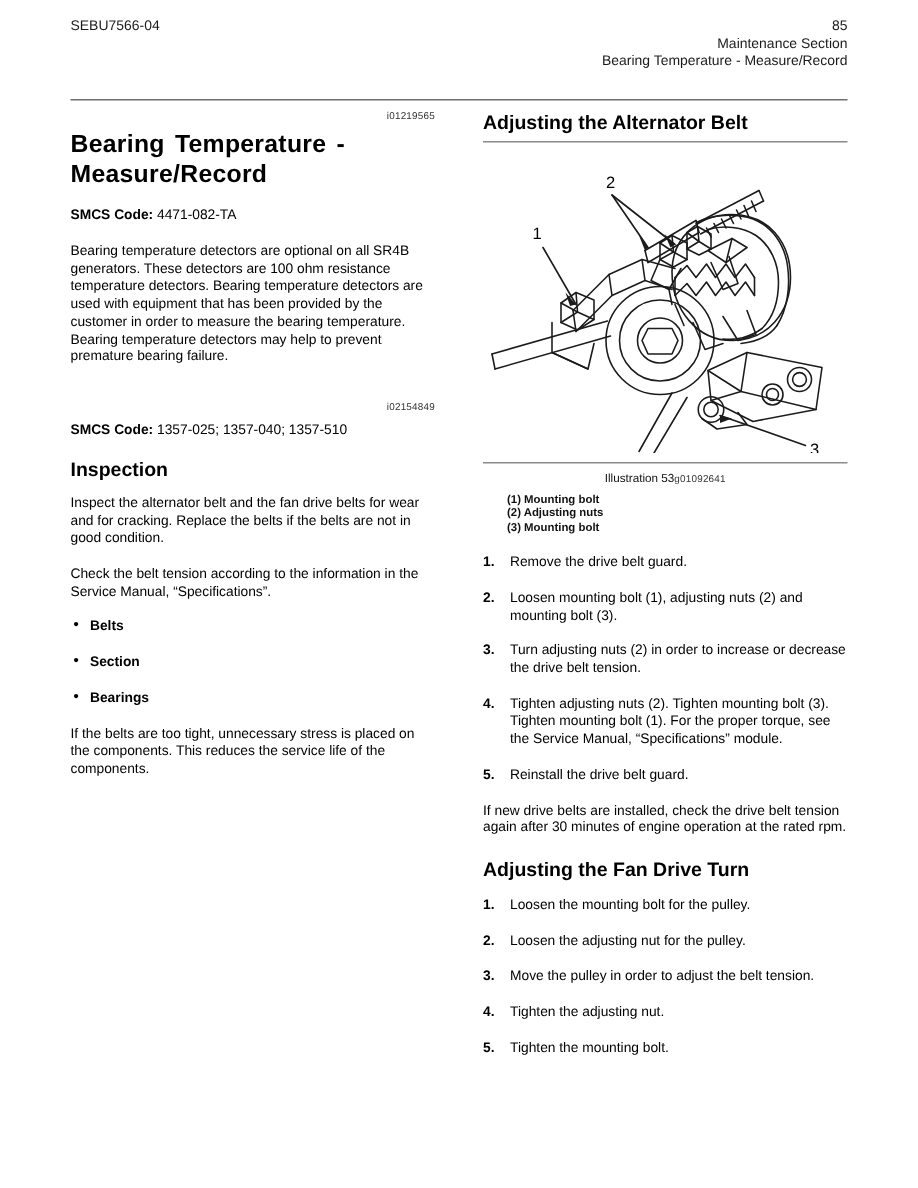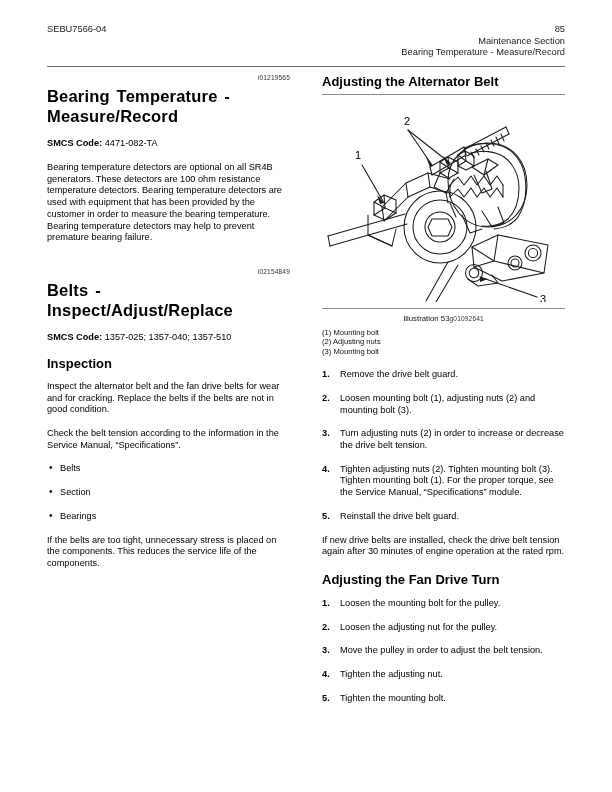--- a/index.html
+++ b/index.html
@@ -21,21 +21,21 @@
     left: 0; top: 0;
     width: 612px;
     height: 792px;
     box-sizing: border-box;
   }
 
   
   .running-head {
     position: absolute;
     left: 47px;
-    top: 24px;
+    top: 12px;
     width: 518px;
     display: flex;
     justify-content: space-between;
     align-items: flex-start;
     font-size: 9.3px;
     line-height: 11.6px;
     color: #1a1a1a;
   }
   .rh-left { white-space: nowrap; }
   .rh-right { text-align: right; }
@@ -110,20 +110,21 @@
     list-style: none;
     margin: 0 0 12px 0;
     padding: 0;
   }
   ul.bullets li {
     font-size: 9.2px;
     line-height: 11.7px;
     margin: 0 0 12px 0;
     padding-left: 13px;
     position: relative;
+    font-weight: bold;
   }
   ul.bullets li:before {
     content: "\2022";
     position: absolute;
     left: 2px;
     top: -1px;
     font-size: 10px;
   }
   ol.steps {
     list-style: none;
@@ -172,21 +173,22 @@
   .fig-label {
     font-size: 7.8px;
     color: #111;
   }
   .fig-gnum {
     font-size: 6.6px;
     color: #333;
     letter-spacing: 0.15px;
   }
   .fig-legend {
-    margin: 5px 0 13px 0;
+    margin: 5px 0 13px 16px;
+    font-weight: bold;
   }
   .fig-legend div {
     font-size: 7.6px;
     line-height: 9.4px;
     color: #111;
   }
   .spacer-12 { height: 12px; }
 </style>
 </head>
 <body>
@@ -209,21 +211,20 @@
     <h1 class="title">Bearing Temperature - Measure/Record</h1>
     <p class="smcs">
       <b>SMCS Code:</b>
       <span>4471-082-TA</span>
     </p>
     <p class="body">Bearing temperature detectors are optional on all SR4B generators. These detectors are 100 ohm resistance temperature detectors. Bearing temperature detectors are used with equipment that has been provided by the customer in order to measure the bearing temperature. Bearing temperature detectors may help to prevent premature bearing failure.</p>
 
     <div class="spacer-12"></div>
 
     <div class="docid">i02154849</div>
-    <h1 class="title">Belts - Inspect/Adjust/Replace</h1>
     <p class="smcs">
       <b>SMCS Code:</b>
       <span>1357-025; 1357-040; 1357-510</span>
     </p>
     <h2 class="subhead">Inspection</h2>
     <p class="body">Inspect the alternator belt and the fan drive belts for wear and for cracking. Replace the belts if the belts are not in good condition.</p>
     <p class="body">Check the belt tension according to the information in the Service Manual, “Specifications”.</p>
     <ul class="bullets">
       <li>Belts</li>
       <li>Section</li>

